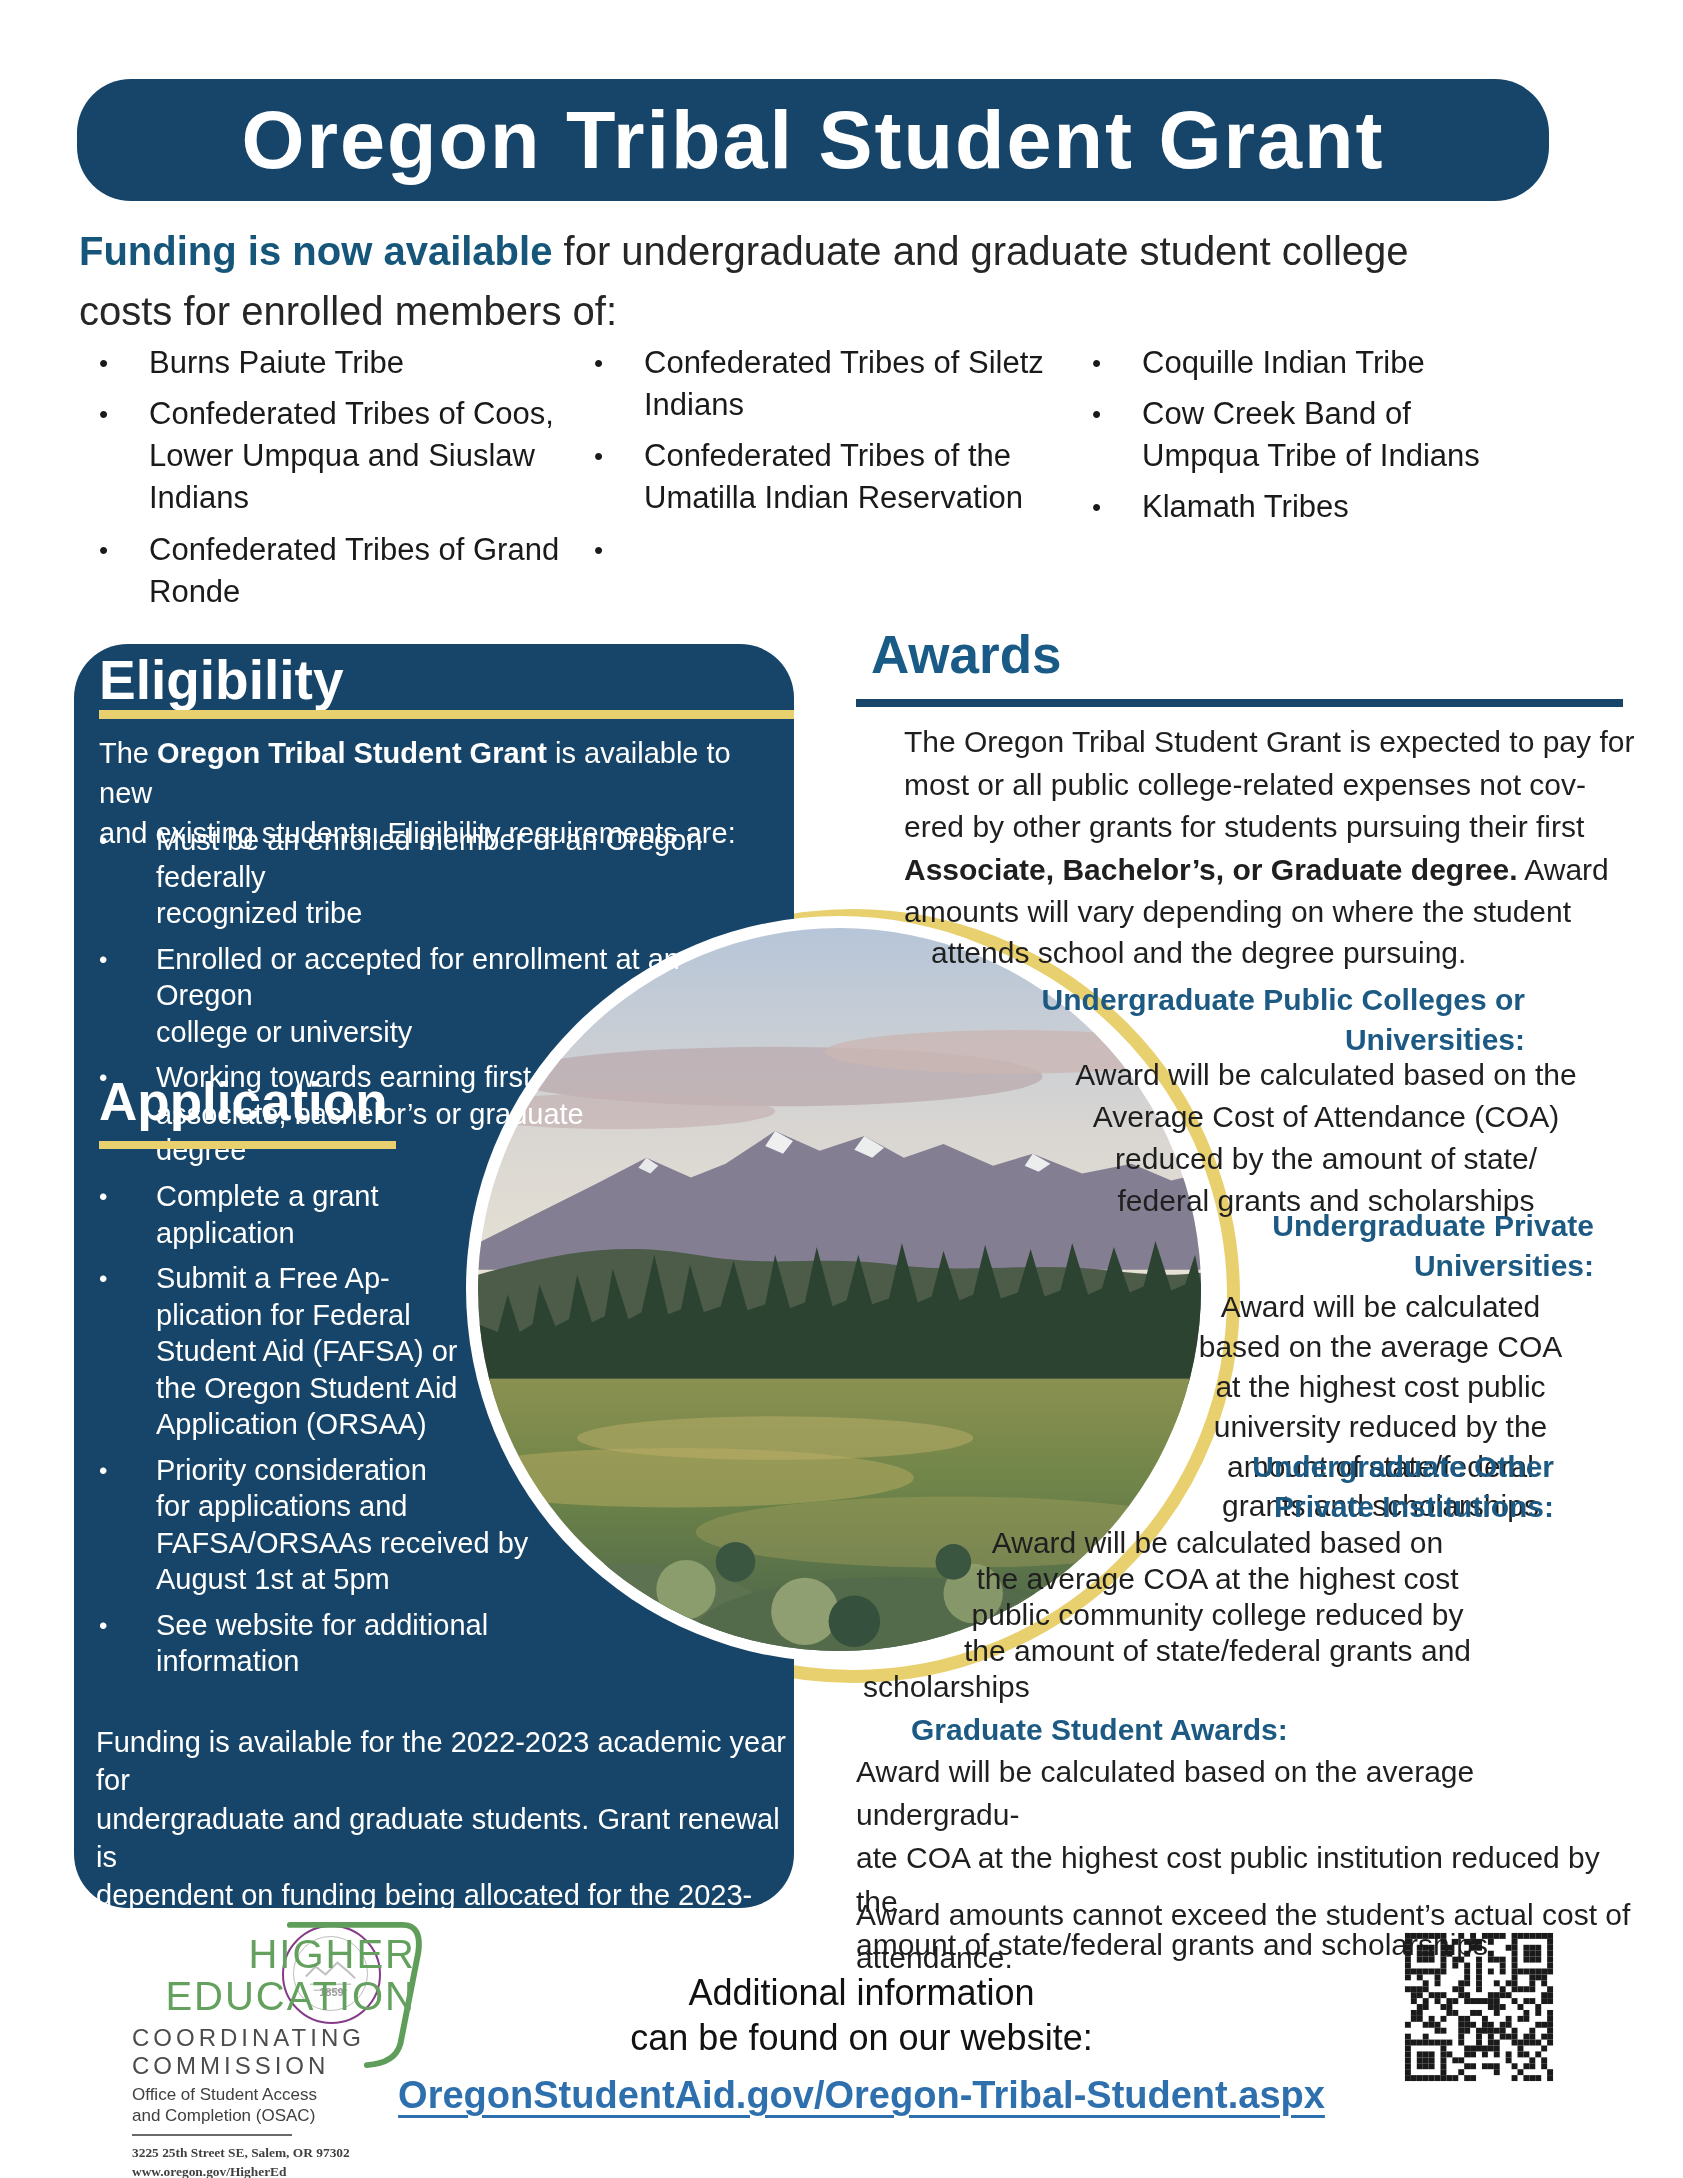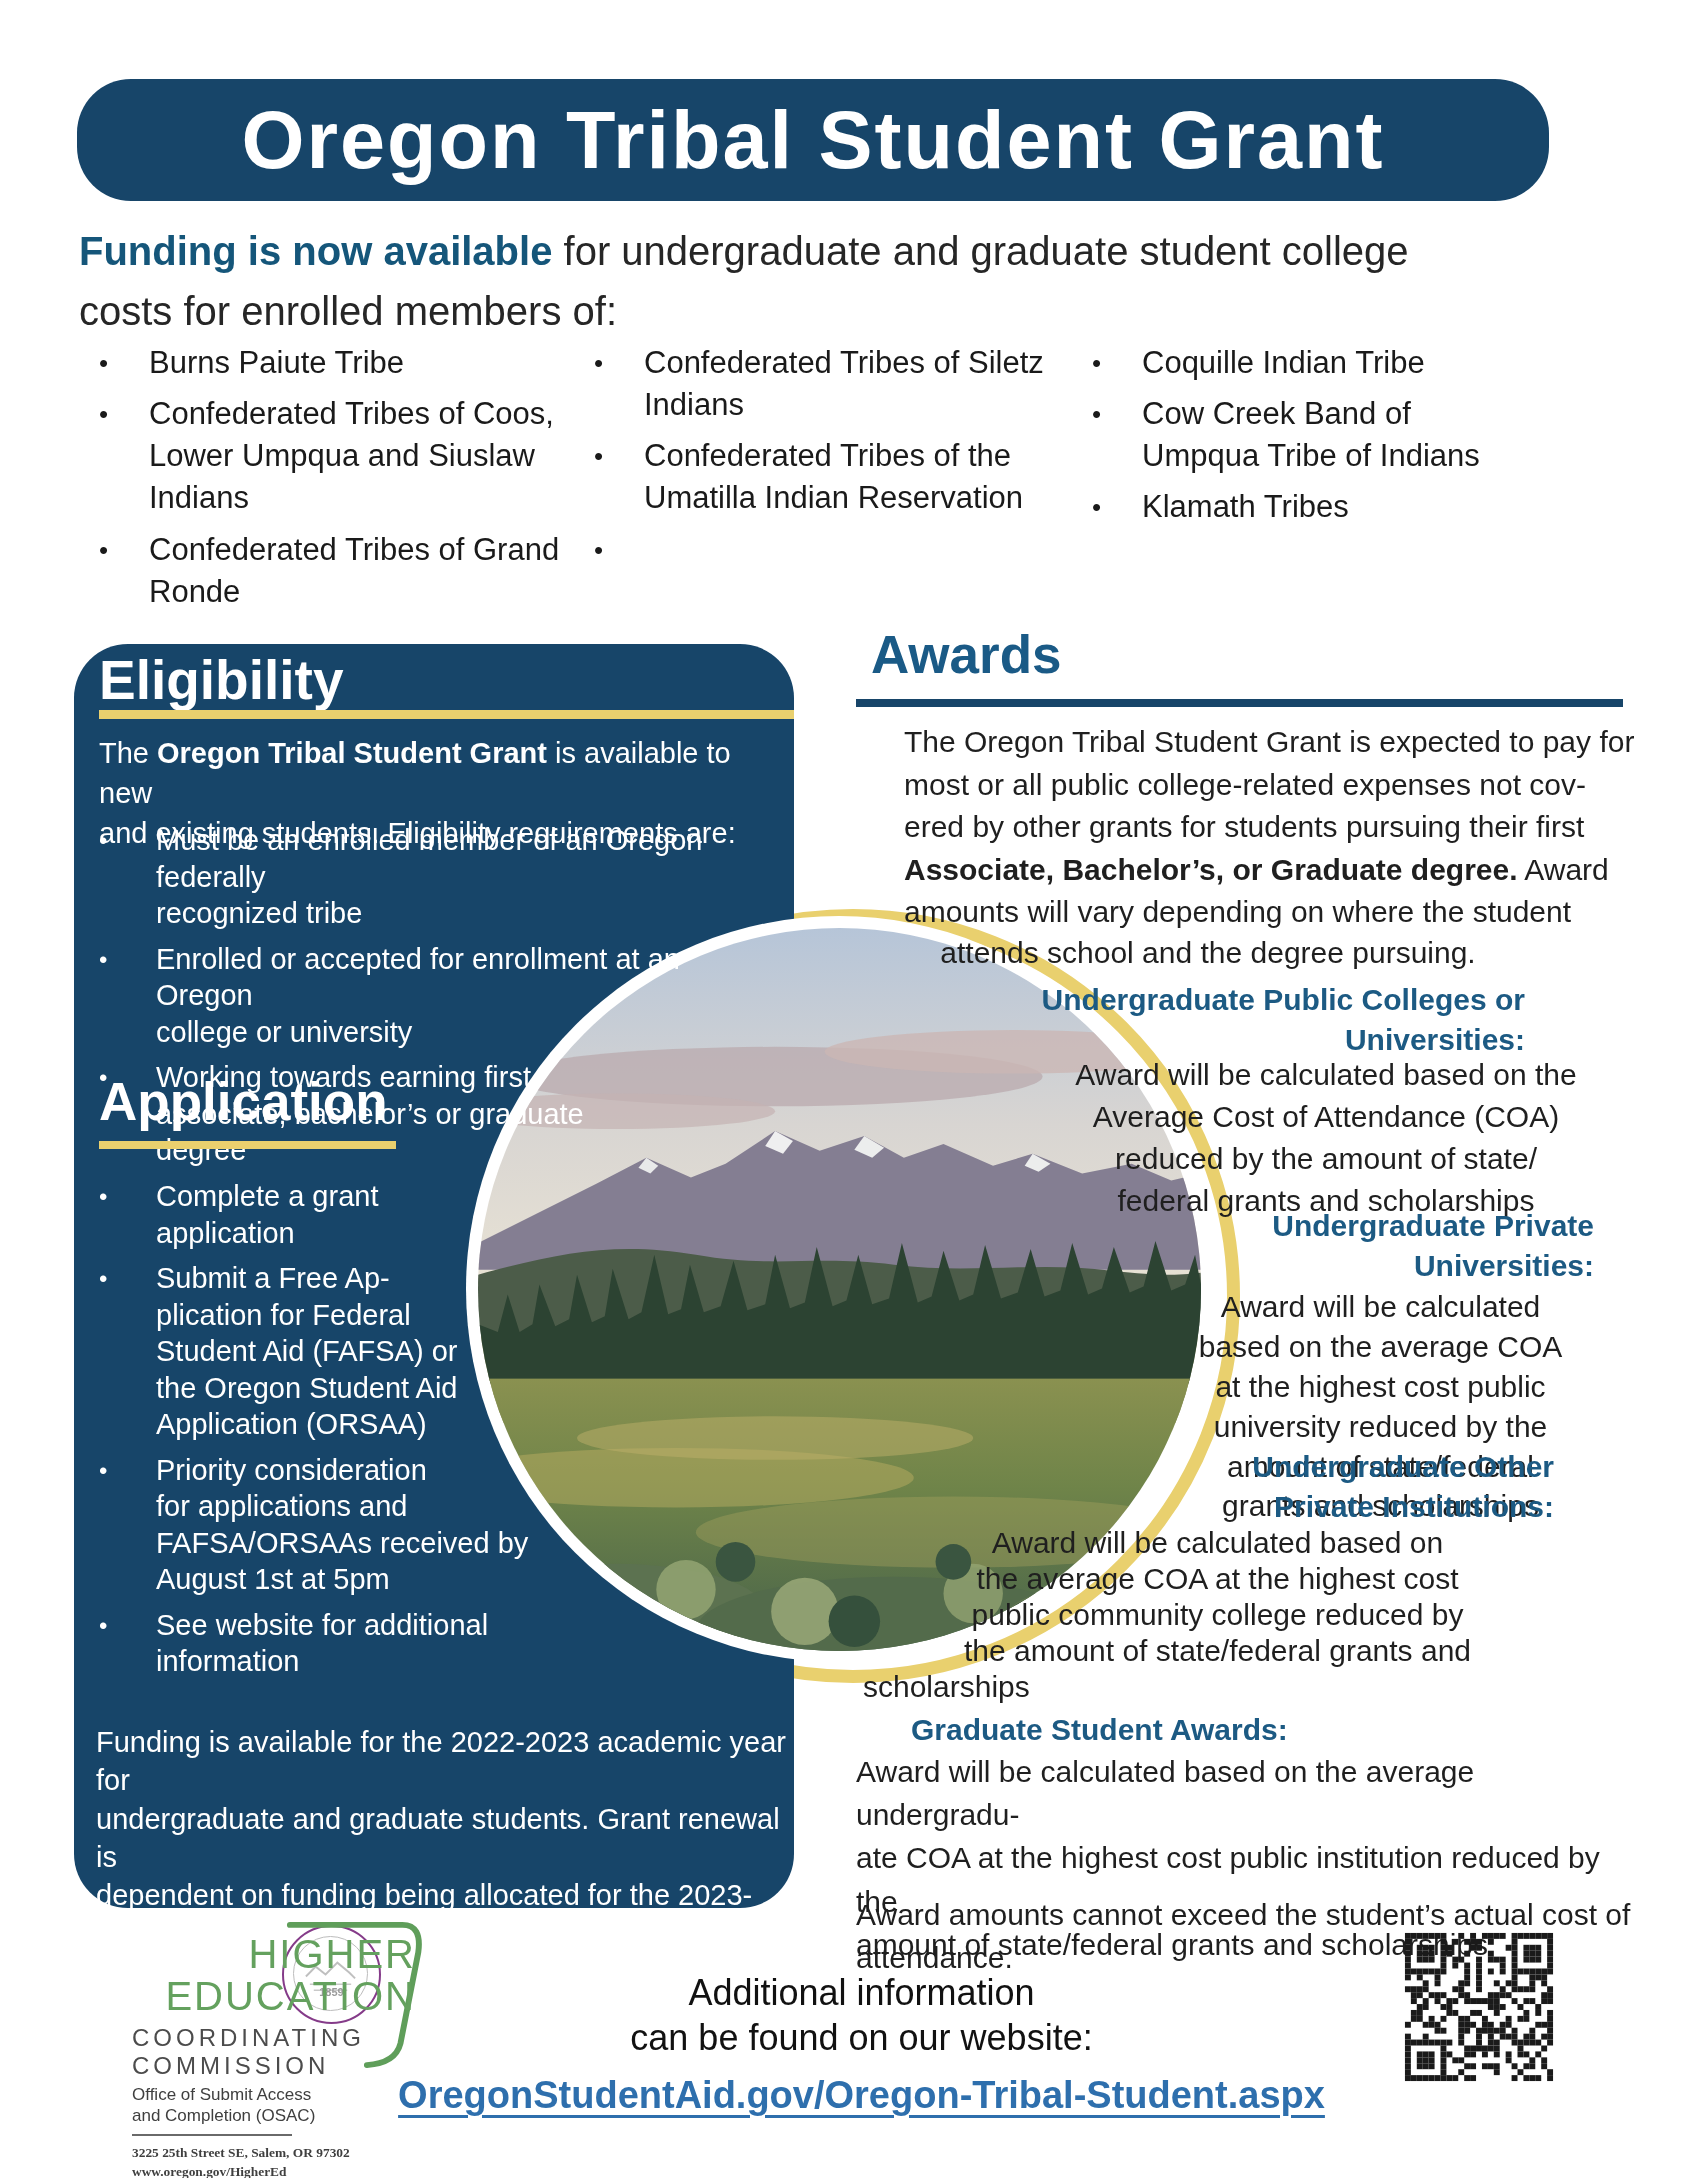--- a/index.html
+++ b/index.html
@@ -215,21 +215,21 @@
 dependent on funding being allocated for the 2023-2024
 academic year by the Oregon State Legislature.</div>
 
   <div class="abs aw-head">Awards</div>
   <div class="abs nrule"></div>
   <div class="abs atext" style="left:856px;top:721px;width:772px;margin-left:48px;"><span>The Oregon Tribal Student Grant is expected to pay for
 most or all public college-related expenses not cov-
 ered by other grants for students pursuing their first
 </span><b>Associate, Bachelor’s, or Graduate degree.</b><span> Award
 amounts will vary depending on where the student</span></div>
-  <div class="abs atext" style="left:931px;top:932px;width:554px;text-align:center;">attends school and the degree pursuing.</div>
+  <div class="abs atext" style="left:931px;top:932px;width:554px;">attends school and the degree pursuing.</div>
 
   <div class="abs asub-h" style="left:990px;top:980px;width:535px;">Undergraduate Public Colleges or
 Universities:</div>
   <div class="abs asub-b" style="left:1049px;top:1054px;width:554px;line-height:1.4;">Award will be calculated based on the
 Average Cost of Attendance (COA)
 reduced by the amount of state/
 federal grants and scholarships</div>
 
   <div class="abs asub-h" style="left:1139px;top:1206px;width:455px;">Undergraduate Private
 Universities:</div>
@@ -267,21 +267,21 @@
       </svg>
       <div class="abs" style="left:0;top:59px;width:95px;text-align:center;font-size:11px;color:#8a8a8a;font-weight:700;">1859</div>
     </div>
     <div class="abs" style="left:0;top:10px;width:289px;text-align:right;z-index:2;">
       <div class="lg-green">HIGHER</div>
       <div class="lg-green">EDUCATION</div>
     </div>
     <div class="abs" style="left:5px;top:101px;z-index:2;">
       <div class="lg-gray">COORDINATING</div>
       <div class="lg-gray">COMMISSION</div>
-      <div class="lg-small" style="margin-top:6px;">Office of Submit Access</div>
+      <div class="lg-small" style="margin-top:6px;">Office of Student Access</div>
       <div class="lg-small">and Completion (OSAC)</div>
       <div style="width:160px;height:2px;background:#6a6a6a;margin:8px 0 7px 0;"></div>
       <div class="lg-addr">3225 25th Street SE, Salem, OR 97302</div>
       <div class="lg-addr">www.oregon.gov/HigherEd</div>
 
     </div>
   </div>
 
   <div class="abs finfo">
     <div class="l1">Additional information</div>

